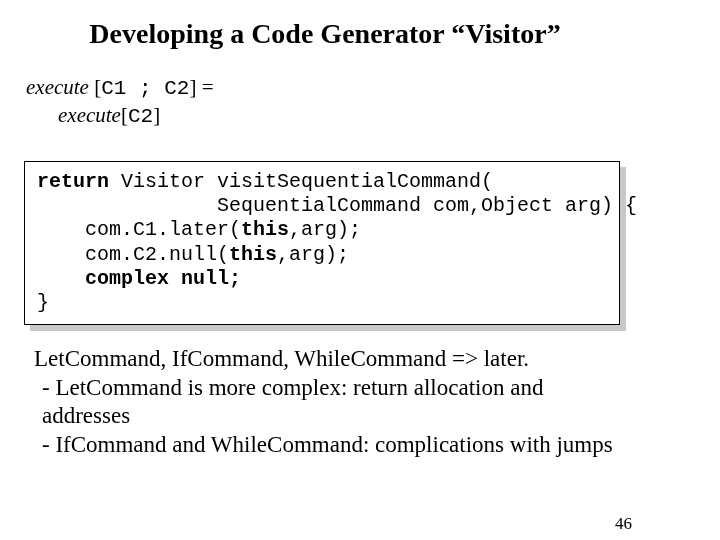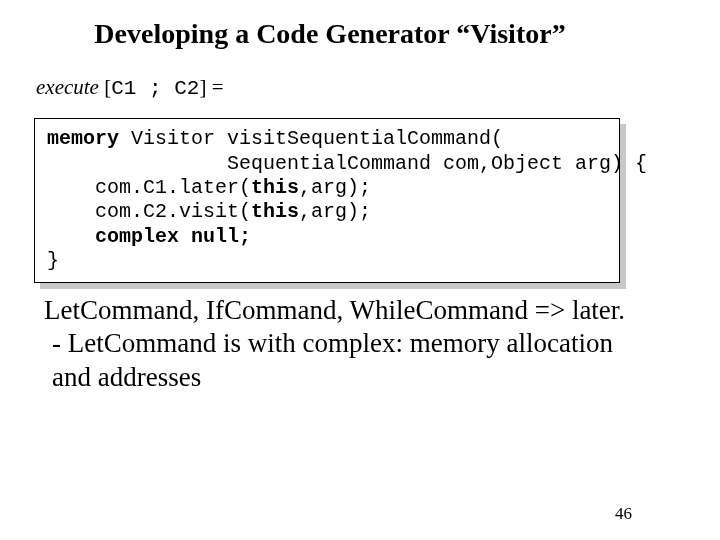--- a/index.html
+++ b/index.html
@@ -1,54 +1,58 @@
 <!DOCTYPE html>
 <html><head>
 <meta charset="utf-8">
 <style>
   * { margin: 0; padding: 0; box-sizing: border-box; }
   html, body { width: 720px; height: 540px; background: #fff; font-family: "Times New Roman", Times, serif; color: #000; }
-  .slide { position: relative; width: 648px; height: 540px; padding: 16px 22px 0 34px; }
+  .slide { position: relative; width: 648px; height: 540px; padding: 16px 22px 0 24px; }
   .title { font-size: 28px; font-weight: bold; text-align: center; margin-top: 2px; margin-bottom: 24px; }
-  .exec-block { font-size: 21px; line-height: 1.25; margin-left: 2px; margin-bottom: 16px; }
+  .exec-block { font-size: 21px; line-height: 1.25; margin-left: 2px; margin-bottom: 30px; }
   .exec-line1 { }
   .exec-indent { margin-left: 32px; }
   em, .it { font-style: italic; }
   .mono { font-family: "Courier New", Courier, monospace; font-style: normal; }
   .codebox-wrap { position: relative; margin: 0 6px 0 0; }
   .codebox-shadow { position: absolute; top: 6px; left: 6px; right: -6px; bottom: -6px; background: #c8c8c8; }
   .codebox { position: relative; background: #fff; border: 1.5px solid #000; padding: 8px 12px 8px 12px; font-family: "Courier New", Courier, monospace; font-size: 20px; line-height: 1.22; white-space: pre; }
   .kw { font-weight: bold; }
-  .notes { font-size: 27px; line-height: 1.25; margin-top: 11px; margin-left: 10px; }
+  .notes { font-size: 23px; line-height: 1.25; margin-top: 20px; margin-left: 10px; }
   .notes .sub { margin-left: 8px; }
-  .pagenum { position: absolute; right: 16px; bottom: 16px; font-size: 17px; }
+  .pagenum { position: absolute; right: 16px; bottom: 6px; font-size: 17px; }
 </style>
 </head>
 <body>
 
 <div class="slide">
 
   <div class="title">Developing a Code Generator “Visitor”</div>
 
   <div class="exec-block">
     <div class="exec-line1">
       <span class="it">execute</span><span> </span><span>[</span><span class="mono">C1</span><span class="mono"> ; </span><span class="mono">C2</span><span>]</span><span> =</span>
     </div>
+    <div class="exec-indent">
+      <span class="it">execute</span><span>[</span><span class="mono">C2</span><span>]</span>
+    </div>
   </div>
 
   <div class="codebox-wrap">
     <div class="codebox-shadow"></div>
-    <div class="codebox"><span class="kw">memory</span><span> Visitor visitSequentialCommand(</span>
+    <div class="codebox"><span class="kw">return</span><span> Visitor visitSequentialCommand(</span>
 <span>               SequentialCommand com,Object arg) {</span>
 <span>    com.C1.later(</span><span class="kw">this</span><span>,arg);</span>
-<span>    com.C2.visit(</span><span class="kw">this</span><span>,arg);</span>
+<span>    com.C2.null(</span><span class="kw">this</span><span>,arg);</span>
 <span>    </span><span class="kw">complex null;</span>
 <span>}</span></div>
   </div>
 
   <div class="notes">
     <div>LetCommand, IfCommand, WhileCommand =&gt; later.</div>
-    <div class="sub"> - LetCommand is with complex: memory allocation and addresses</div>
+    <div class="sub"> - LetCommand is more complex: return allocation and addresses</div>
+    <div class="sub"> - IfCommand and WhileCommand: complications with jumps</div>
   </div>
 
   <div class="pagenum">46</div>
 
 </div>
 
 </body></html>

